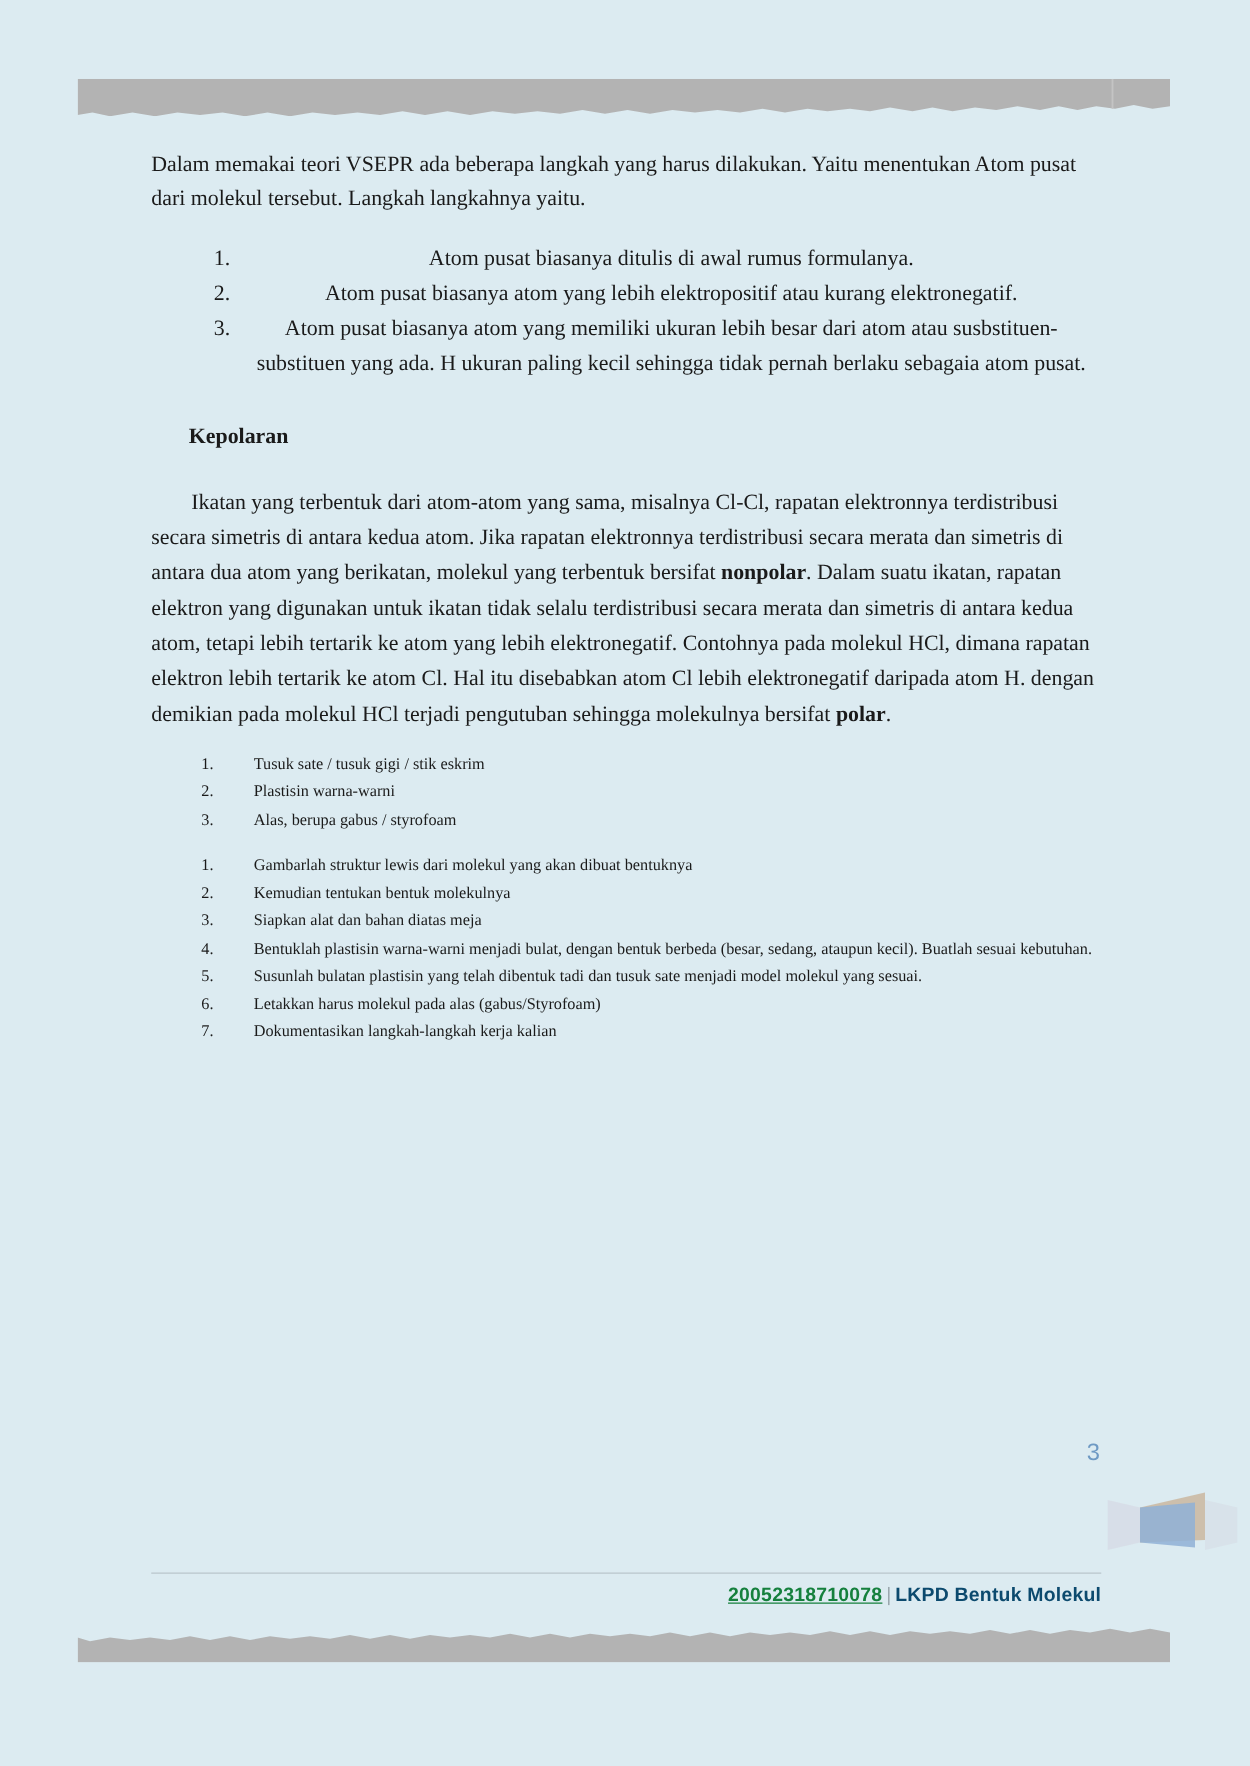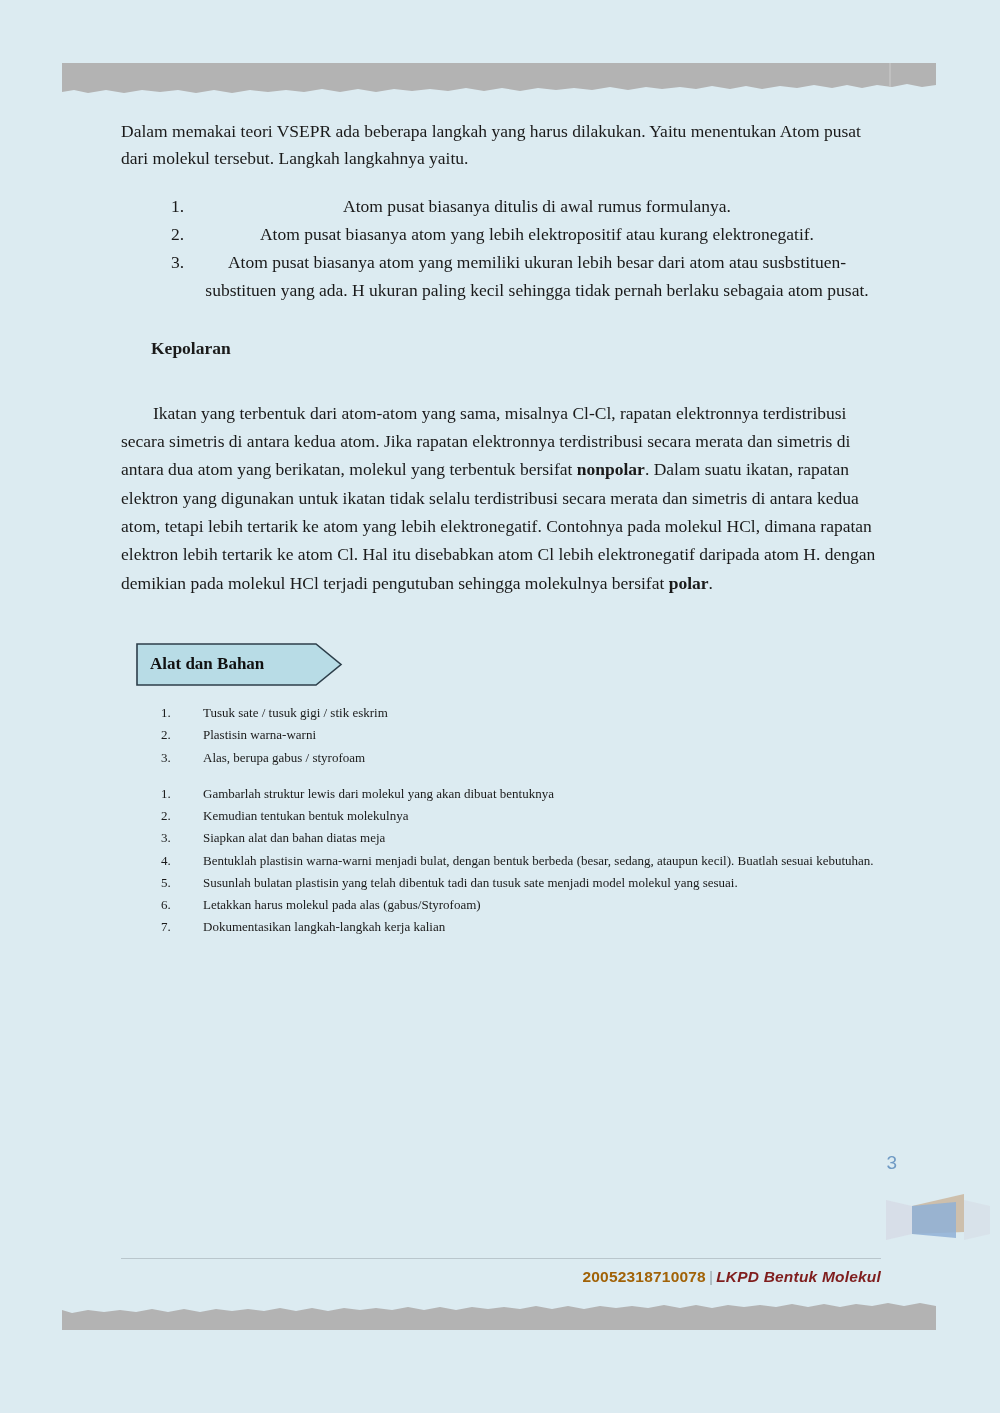--- a/index.html
+++ b/index.html
@@ -29,21 +29,20 @@
 
   .torn-strip svg { display: block; width: 100%; height: 100%; }
 
   
   .page {
     position: absolute;
     left: 0;
     top: 0;
     width: 940px;
     height: 1413px;
-    padding-left: 17px;
   }
 
   .content {
     position: absolute;
     left: 121px;
     top: 118px;
     width: 760px;
   }
 
   p.body-para {
@@ -84,21 +83,21 @@
   }
 
   
   .sub-heading {
     font-weight: bold;
     font-size: 17.5px;
     margin: 34px 0 0 30px;
   }
 
   .kepolaran-block {
-    margin-top: 40px;
+    margin-top: 28px;
   }
 
   
   .banner-wrap {
     position: relative;
     height: 44px;
     margin-top: 46px;
     margin-left: 15px;
   }
   .banner {
@@ -178,23 +177,23 @@
     height: 0;
   }
   .footer-text {
     text-align: right;
     font-family: "Liberation Sans", sans-serif;
     font-size: 15.5px;
     font-weight: bold;
     margin-top: 9px;
     letter-spacing: 0.2px;
   }
-  .footer-id { color: #a16207; }
+  .footer-id { color: #15803d; text-decoration: underline; }
   .footer-sep { color: #9aa7ad; font-weight: normal; padding: 0 3px; }
-  .footer-title { color: #7f1d1d; font-style: italic; }
+  .footer-title { color: #0c4a6e; }
 
   b { font-weight: bold; }
 </style>
 </head>
 <body>
 
 <div class="page">
 
   <div class="torn-strip top">
     <svg viewBox="0 0 874 30" preserveAspectRatio="none">
@@ -212,28 +211,20 @@
       <li>Atom pusat biasanya atom yang lebih elektropositif atau kurang elektronegatif.</li>
       <li>Atom pusat biasanya atom yang memiliki ukuran lebih besar dari atom atau susbstituen-substituen yang ada. H ukuran paling kecil sehingga tidak pernah berlaku sebagaia atom pusat.</li>
     </ol>
 
     <div class="sub-heading">Kepolaran</div>
 
     <div class="kepolaran-block">
       <p class="indent-para"><span>Ikatan yang terbentuk dari atom-atom yang sama, misalnya Cl-Cl, rapatan elektronnya terdistribusi secara simetris di antara kedua atom. Jika rapatan elektronnya terdistribusi secara merata dan simetris di antara dua atom yang berikatan, molekul yang terbentuk bersifat </span><b>nonpolar</b><span>. Dalam suatu ikatan, rapatan elektron yang digunakan untuk ikatan tidak selalu terdistribusi secara merata dan simetris di antara kedua atom, tetapi lebih tertarik ke atom yang lebih elektronegatif. Contohnya pada molekul HCl, dimana rapatan elektron lebih tertarik ke atom Cl. Hal itu disebabkan atom Cl lebih elektronegatif daripada atom H. dengan demikian pada molekul HCl terjadi pengutuban sehingga molekulnya bersifat </span><b>polar</b><span>.</span></p>
     </div>
 
-    <div class="banner-wrap">
-      <div class="banner">
-        <svg width="206" height="43" viewBox="0 0 206 43">
-          <polygon points="1,1 180,1 205,21.5 180,42 1,42" fill="#b8dce6" stroke="#2c3e4a" stroke-width="1.6" stroke-linejoin="miter"></polygon>
-        </svg>
-        <div class="banner-label">Alat dan Bahan</div>
-      </div>
-    </div>
 
     <ol class="wide-list">
       <li>Tusuk sate / tusuk gigi / stik eskrim</li>
       <li>Plastisin warna-warni</li>
       <li>Alas, berupa gabus / styrofoam</li>
     </ol>
 
 
     <ol class="wide-list">
       <li>Gambarlah struktur lewis dari molekul yang akan dibuat bentuknya</li>

